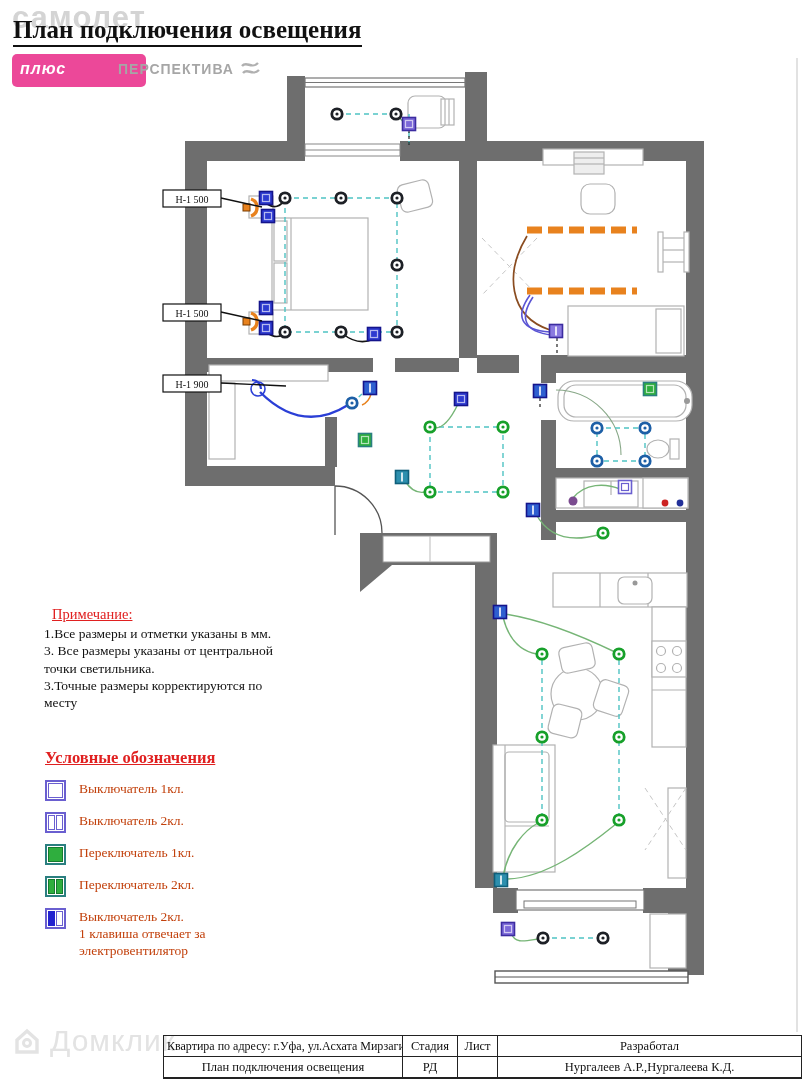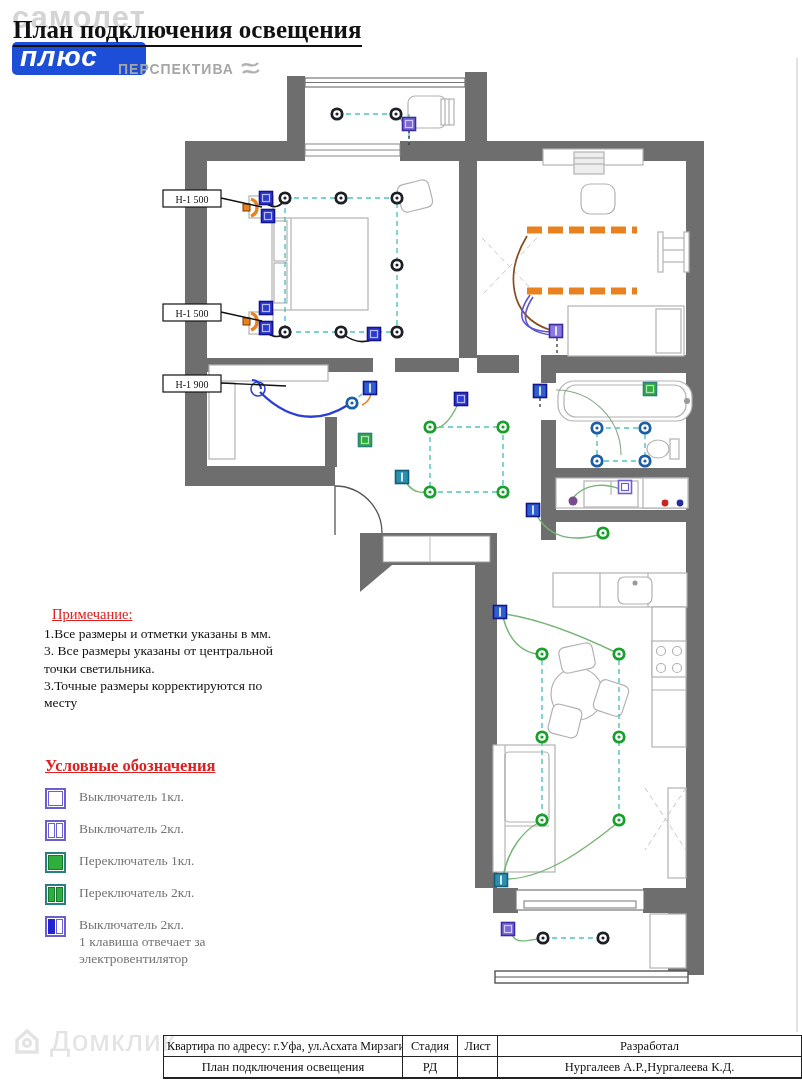--- a/index.html
+++ b/index.html
@@ -1,34 +1,34 @@
 <!DOCTYPE html>
 <html><head>
 <meta charset="utf-8">
 <style>
   html,body{margin:0;padding:0;background:#fff;}
   .page{position:relative;width:802px;height:1080px;background:#fff;overflow:hidden;
         font-family:"Liberation Serif", serif;}
   
   .wm-samolet{position:absolute;left:12px;top:0px;font-family:"Liberation Sans",sans-serif;
     font-size:31px;font-weight:bold;color:#d4d4d4;z-index:1;letter-spacing:1px;display:flex;gap:6px;flex-direction:column;}
-  .wm-badge{background:#1d4ed8;color:#fff;font-style:italic;font-size:28px;border-radius:5px;
-    padding:0 8px 3px 8px;line-height:30px;}
+  .wm-badge{background:#ec4899;color:#fff;font-style:italic;font-size:16px;border-radius:5px;
+    padding:0 8px 3px 8px;line-height:30px;margin-top:12px;}
   .doc-title{position:absolute;left:13px;top:16px;font-size:25px;font-weight:bold;color:#111;
     border-bottom:2px solid #111;padding-bottom:1px;z-index:2;}
   .logo-persp{position:absolute;left:118px;top:60px;z-index:2;display:flex;align-items:center;gap:5px;
     font-family:"Liberation Sans",sans-serif;font-weight:bold;font-size:14px;color:#a6a6a6;letter-spacing:1px;}
   
   .notes{position:absolute;left:44px;top:606px;width:272px;z-index:2;font-size:13.5px;color:#111;}
   .notes h3{margin:0 0 2px 8px;font-size:14.5px;color:#e02020;text-decoration:underline;font-weight:normal;}
   .notes .item{white-space:pre-line;line-height:1.28;}
   .legend{position:absolute;left:45px;top:748px;z-index:2;}
-  .legend h3{margin:8px 0 12px 0;font-size:16.5px;color:#e02020;text-decoration:underline;font-weight:bold;}
+  .legend h3{margin:0 0 12px 0;font-size:16.5px;color:#e02020;text-decoration:underline;font-weight:bold;}
   .legend-row{display:flex;align-items:flex-start;gap:13px;margin-bottom:11px;}
-  .legend-label{font-size:13.5px;color:#737373;line-height:1.25;white-space:pre-line;padding-top:1px;}
+  .legend-label{font-size:13.5px;color:#c2410c;line-height:1.25;white-space:pre-line;padding-top:1px;}
   .sym{width:15px;height:15px;border:2px solid #6a5fd0;display:flex;flex:none;background:#fff;padding:1px;gap:1px;}
   .sym .cell{flex:1;border:1px solid #6a5fd0;background:#fff;}
   .sym.toggle{border-color:#2a7f80;}
   .sym.toggle .cell{border-color:#157a30;background:#2fae3e;}
   .sym.fan .cell.on{background:#2222cf;border-color:#2222cf;}
   
   .wm-domclick{position:absolute;left:12px;top:1024px;z-index:1;display:flex;align-items:center;gap:8px;
     font-family:"Liberation Sans",sans-serif;font-weight:normal;font-size:30px;color:#e3e3e3;letter-spacing:1px;}
   .titleblock{position:absolute;left:163px;top:1035px;width:637px;z-index:3;display:grid;
     grid-template-columns:239px 55px 40px 1fr;grid-auto-rows:21px;border:1.5px solid #222;

